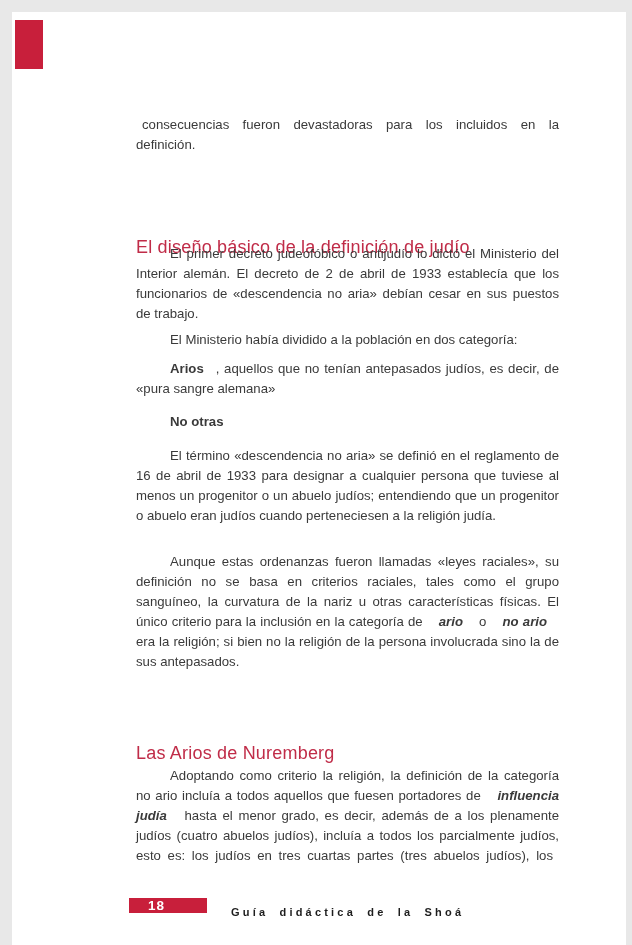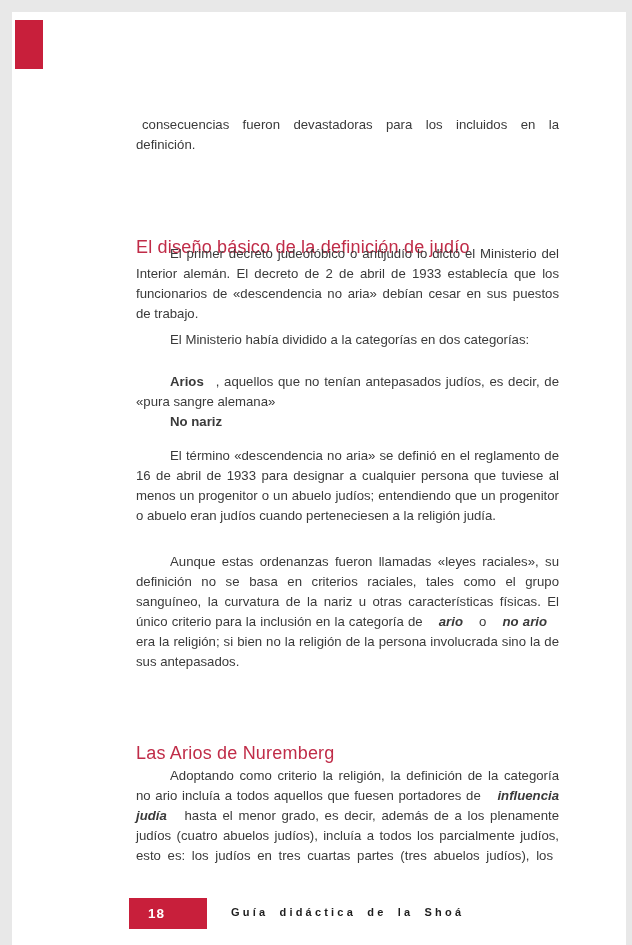--- a/index.html
+++ b/index.html
@@ -45,21 +45,21 @@
     font-weight:400;
     color:var(--heading);
     letter-spacing:.2px;
     margin-top:40px;
   }
   .b{font-weight:bold;}
   .i{font-style:italic;font-weight:bold;}
   .footer-pagebox{
     position:absolute;
     left:117px;top:886px;
-    width:78px;height:31px;
+    width:78px;height:15px;
     background:var(--accent);
     display:flex;
     align-items:center;
   }
   .footer-pagebox .num{
     color:#ffffff;
     font-size:13.5px;
     font-weight:bold;
     padding-left:13px;
     letter-spacing:1px;
@@ -83,25 +83,25 @@
   <div class="corner-mark"></div>
 
   <main>
 
     <p class="para" style="top:97px"><span>consecuencias fueron devastadoras para los incluidos en la definición.</span></p>
 
     <h2 class="heading" style="top:177px">El diseño básico de la definición de judío</h2>
 
     <p class="para indent" style="top:226px"><span>El primer decreto judeofóbico o antijudío lo dictó el Ministerio del Interior alemán. El decreto de 2 de abril de 1933 establecía que los funcionarios de «descendencia no aria» debían cesar en sus puestos de trabajo.</span></p>
 
-    <p class="para indent" style="top:312px"><span>El Ministerio había dividido a la categorías en dos categorías:</span></p>
+    <p class="para indent" style="top:312px"><span>El Ministerio había dividido a la población en dos categoría:</span></p>
 
-    <p class="para indent" style="top:354px"><span class="b">Arios</span><span>, aquellos que no tenían antepasados judíos, es decir, de «pura sangre alemana»</span></p>
+    <p class="para indent" style="top:341px"><span class="b">Arios</span><span>, aquellos que no tenían antepasados judíos, es decir, de «pura sangre alemana»</span></p>
 
-    <p class="para indent" style="top:394px"><span class="b">No nariz</span></p>
+    <p class="para indent" style="top:394px"><span class="b">No otras</span></p>
 
     <p class="para indent" style="top:428px"><span>El término «descendencia no aria» se definió en el reglamento de 16 de abril de 1933 para designar a cualquier persona que tuviese al menos un progenitor o un abuelo judíos; entendiendo que un progenitor o abuelo eran judíos cuando perteneciesen a la religión judía.</span></p>
 
     <p class="para indent" style="top:534px"><span>Aunque estas ordenanzas fueron llamadas «leyes raciales», su definición no se basa en criterios raciales, tales como el grupo sanguíneo, la curvatura de la nariz u otras características físicas. El único criterio para la inclusión en la categoría de </span><span class="i">ario</span><span> o </span><span class="i">no ario</span><span> era la religión; si bien no la religión de la persona involucrada sino la de sus antepasados.</span></p>
 
     <h2 class="heading" style="top:683px">Las Arios de Nuremberg</h2>
 
     <p class="para indent justify-last" style="top:728px"><span>Adoptando como criterio la religión, la definición de la categoría no ario incluía a todos aquellos que fuesen portadores de </span><span class="i">influencia judía</span><span> hasta el menor grado, es decir, además de a los plenamente judíos (cuatro abuelos judíos), incluía a todos los parcialmente judíos, esto es: los judíos en tres cuartas partes (tres abuelos judíos), los</span></p>
 
   </main>

